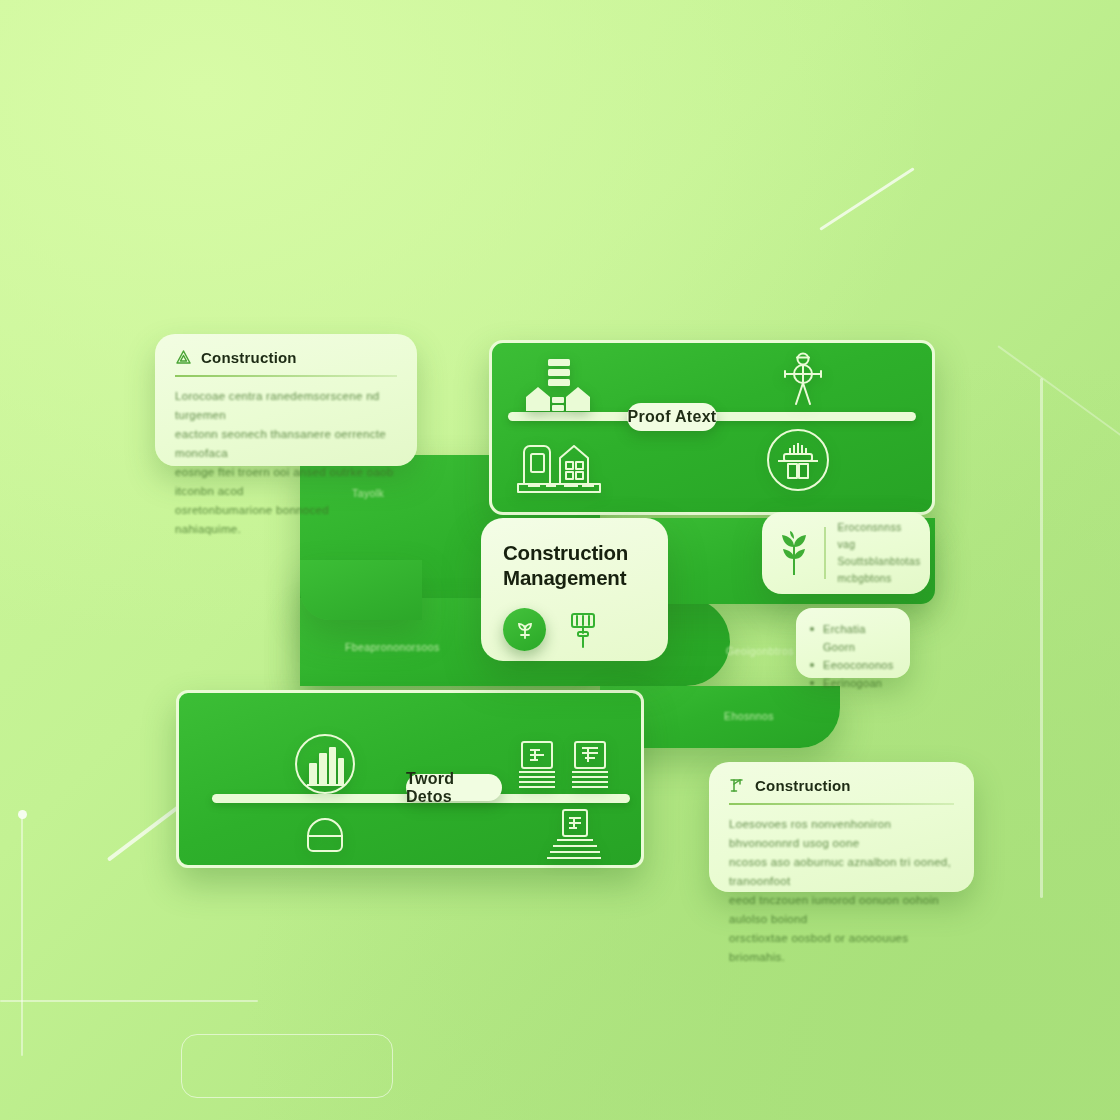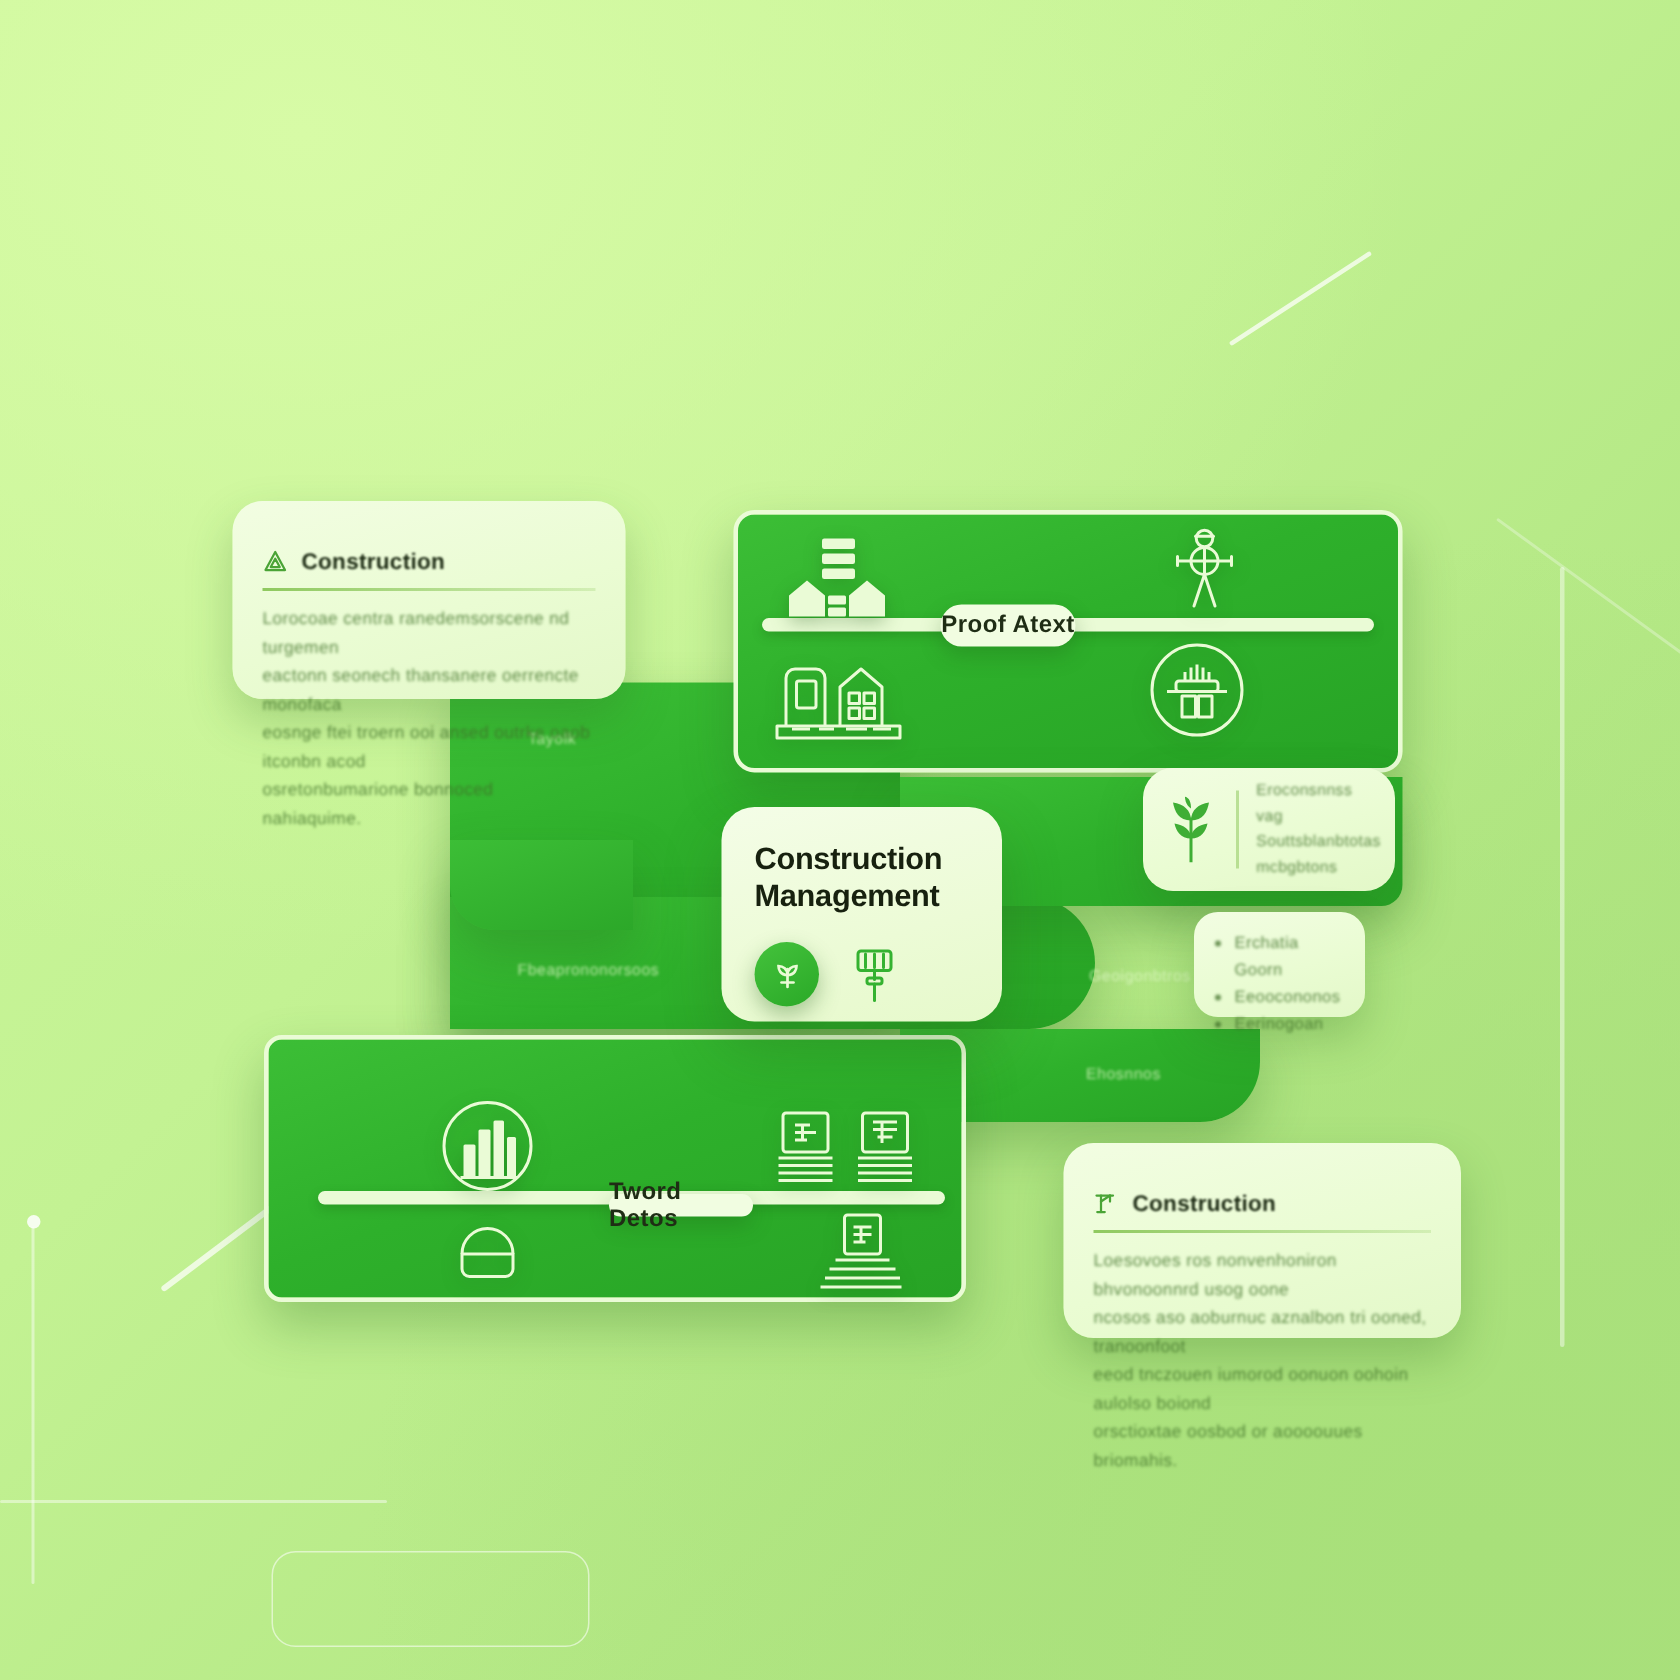--- a/index.html
+++ b/index.html
@@ -44,21 +44,21 @@
   .gblock.edge {
     border: 3px solid #eafbd6;
   }
 
   
   .card {
     position: absolute;
     background: linear-gradient(165deg, #f2fde2 0%, #eafcd3 55%, #e3f8c8 100%);
     border-radius: 20px;
     box-shadow: 0 14px 30px rgba(45,110,35,0.26);
-    padding: 32px 20px;
+    padding: 15px 20px;
   }
   .card-head {
     display: flex; align-items: center; gap: 9px;
     padding-bottom: 9px;
   }
   .card-head .ttl {
     font-size: 15px; font-weight: 700; color: #1d2b14;
     letter-spacing: .2px;
     filter: blur(0.55px);
   }
@@ -90,21 +90,20 @@
   }
 
   
   #hero-card {
     position: absolute;
     left: 481px; top: 518px; width: 187px; height: 143px;
     background: linear-gradient(165deg, #f4fde7 0%, #ecfbd6 60%, #e6f9cb 100%);
     border-radius: 22px;
     box-shadow: 0 18px 38px rgba(40,105,28,0.32);
     padding: 22px 20px 16px 22px;
-    margin-top: 20px;
   }
   #hero-card .hero-title {
     font-size: 20.5px; font-weight: 700; line-height: 25px;
     color: #17210f; letter-spacing: -.2px;
   }
   .hero-icons { display: flex; align-items: center; gap: 22px; margin-top: 18px; }
   .hero-dot {
     width: 43px; height: 43px; border-radius: 50%;
     background: linear-gradient(150deg, #44c23c, #2aa927);
     display: flex; align-items: center; justify-content: center;
@@ -239,21 +238,21 @@
         <rect x="18" y="26" width="28" height="7" rx="2"></rect>
         <path d="M12 33 h40"></path>
         <rect x="22" y="36" width="9" height="14"></rect>
         <rect x="33" y="36" width="9" height="14"></rect>
       </g>
     </svg>
   </span>
 
   <div class="conn-bar" style="left:212px; top:794px; width:418px;"></div>
 
-  <div class="pill" style="left:406px; top:796px; width:96px; height:15px;">Tword Detos</div>
+  <div class="pill" style="left:406px; top:774px; width:96px; height:27px;">Tword Detos</div>
 
   <span class="gicon" style="left:294px; top:733px;">
     <svg class="ico" width="62" height="62" viewBox="0 0 62 62">
       <circle class="ico-w" cx="31" cy="31" r="29"></circle>
       <g class="ico-wf">
         <rect x="15" y="30" width="8" height="22" rx="1"></rect>
         <rect x="25" y="20" width="8" height="32" rx="1"></rect>
         <rect x="35" y="14" width="7" height="38" rx="1"></rect>
         <rect x="44" y="25" width="6" height="27" rx="1"></rect>
       </g>

